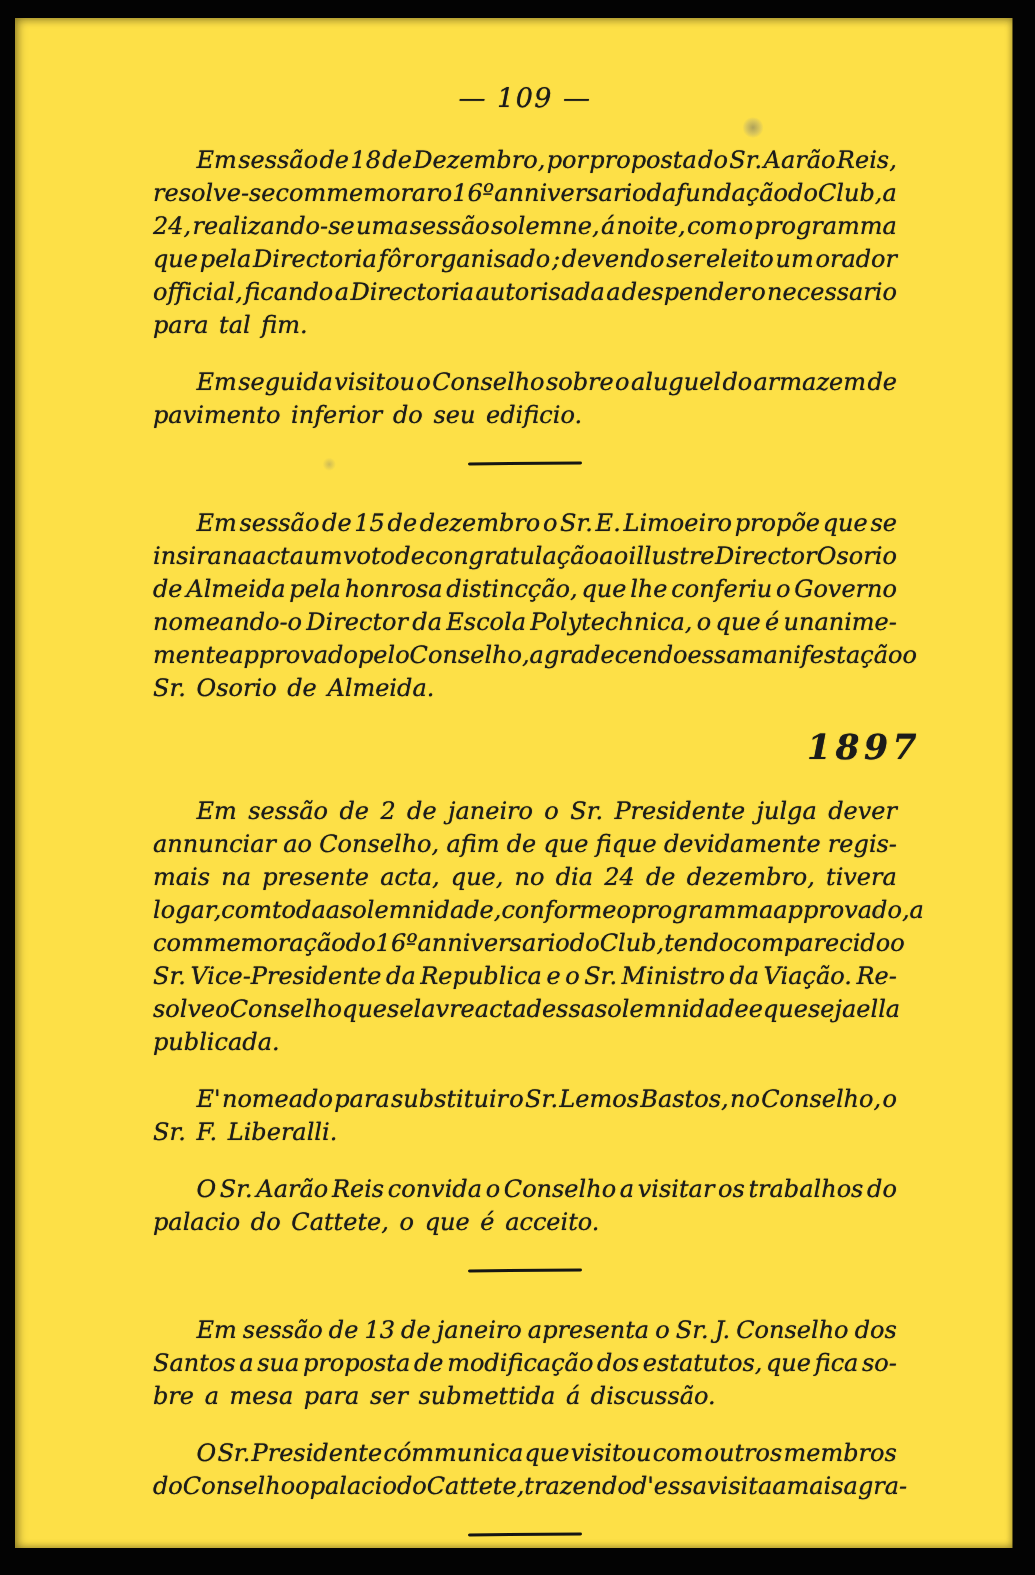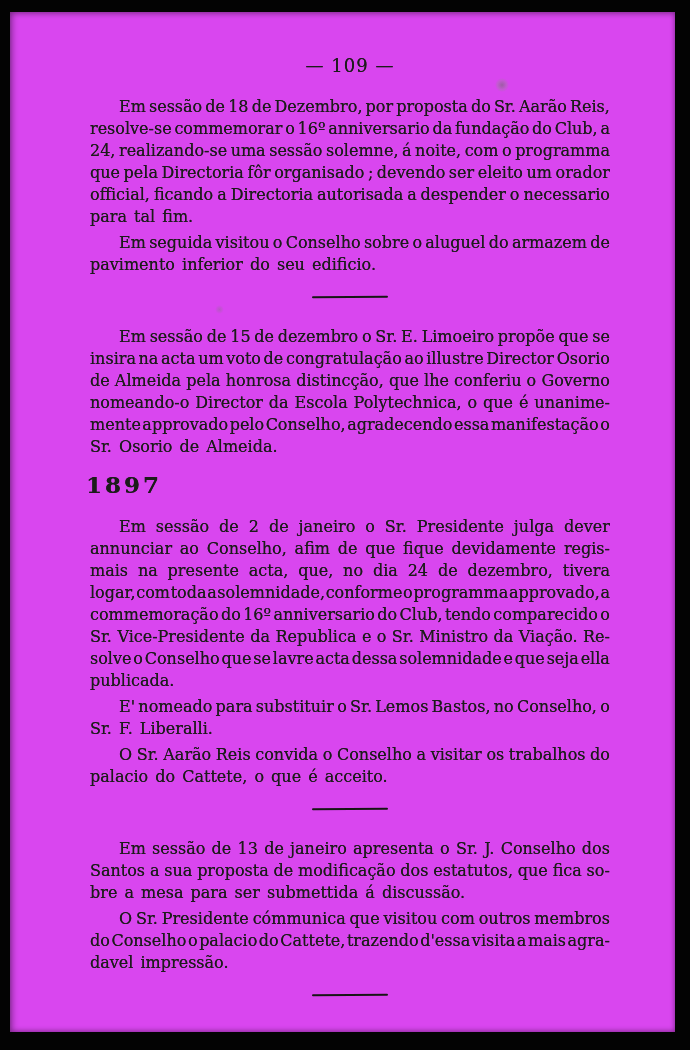--- a/index.html
+++ b/index.html
@@ -15,60 +15,61 @@
     width: 690px;
     height: 1050px;
     background: #030303;
   }
   .page {
     position: absolute;
     top: 12px;
     left: 10px;
     right: 15px;
     bottom: 18px;
-    background: #d946ef;
+    background: #fde047;
     box-shadow: inset 3px 0 6px rgba(0,0,0,0.28),
                 inset -2px 0 4px rgba(0,0,0,0.10),
                 inset 0 3px 5px rgba(0,0,0,0.14),
                 inset 0 -2px 4px rgba(0,0,0,0.10);
+    font-style: italic;
   }
   .content {
     position: relative;
     margin-left: 76px;
     width: 528px;
     padding-top: 44px;
     font-family: "DejaVu Serif", "Liberation Serif", serif;
     font-size: 16px;
     color: #1c1c1a;
     text-shadow: 0 0 0.6px rgba(25,25,22,0.85);
   }
   .page-number {
     text-align: center;
     font-size: 18px;
     line-height: 20px;
     margin-bottom: 20px;
     letter-spacing: 1px;
   }
-  .para { margin: 4px; }
+  .para { margin: 16px; }
   .line {
     height: 22px;
     line-height: 22px;
     white-space: nowrap;
     word-spacing: 2px;
     box-sizing: border-box;
     width: 100%;
   }
   .line.justify {
     display: flex;
     justify-content: space-between;
     white-space: nowrap;
   }
   .line.indent { padding-left: 29px; }
   .year-heading {
-    text-align: left;
+    text-align: right;
     font-weight: bold;
     font-size: 23px;
     line-height: 26px;
     letter-spacing: 3px;
     margin: 14px 0 18px 0;
   }
   .divider {
     width: 76px;
     height: 2px;
     background: #161614;
@@ -425,19 +426,18 @@
               <span>palacio</span>
               <span>do</span>
               <span>Cattete,</span>
               <span>trazendo</span>
               <span>d'essa</span>
               <span>visita</span>
               <span>a</span>
               <span>mais</span>
               <span>agra-</span>
             </div>
-            <div class="line">davel impressão.</div>
           </div>
           <div class="divider"></div>
         </div>
     </div>
   </div>
 </div>
 
 </body></html>

